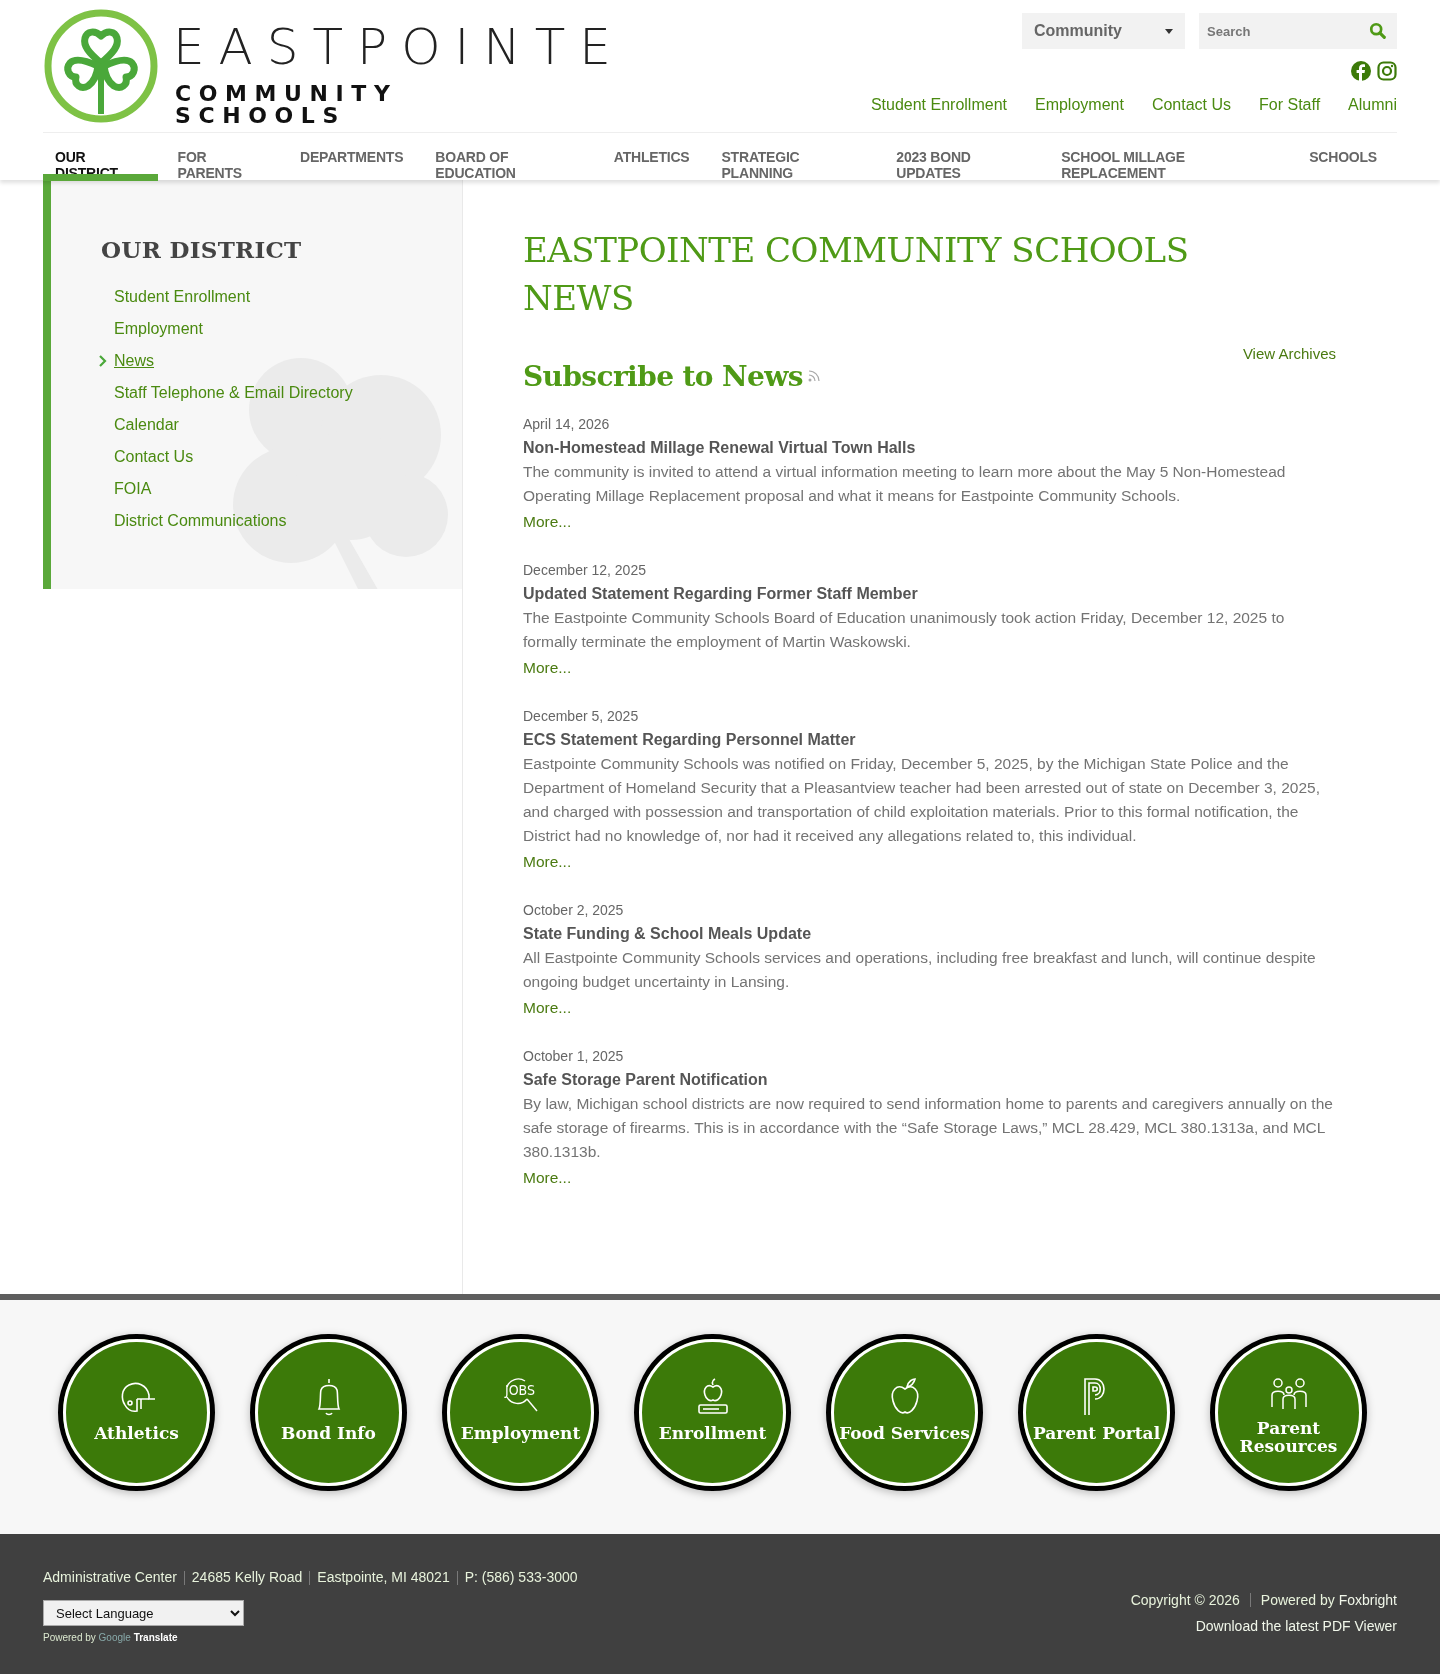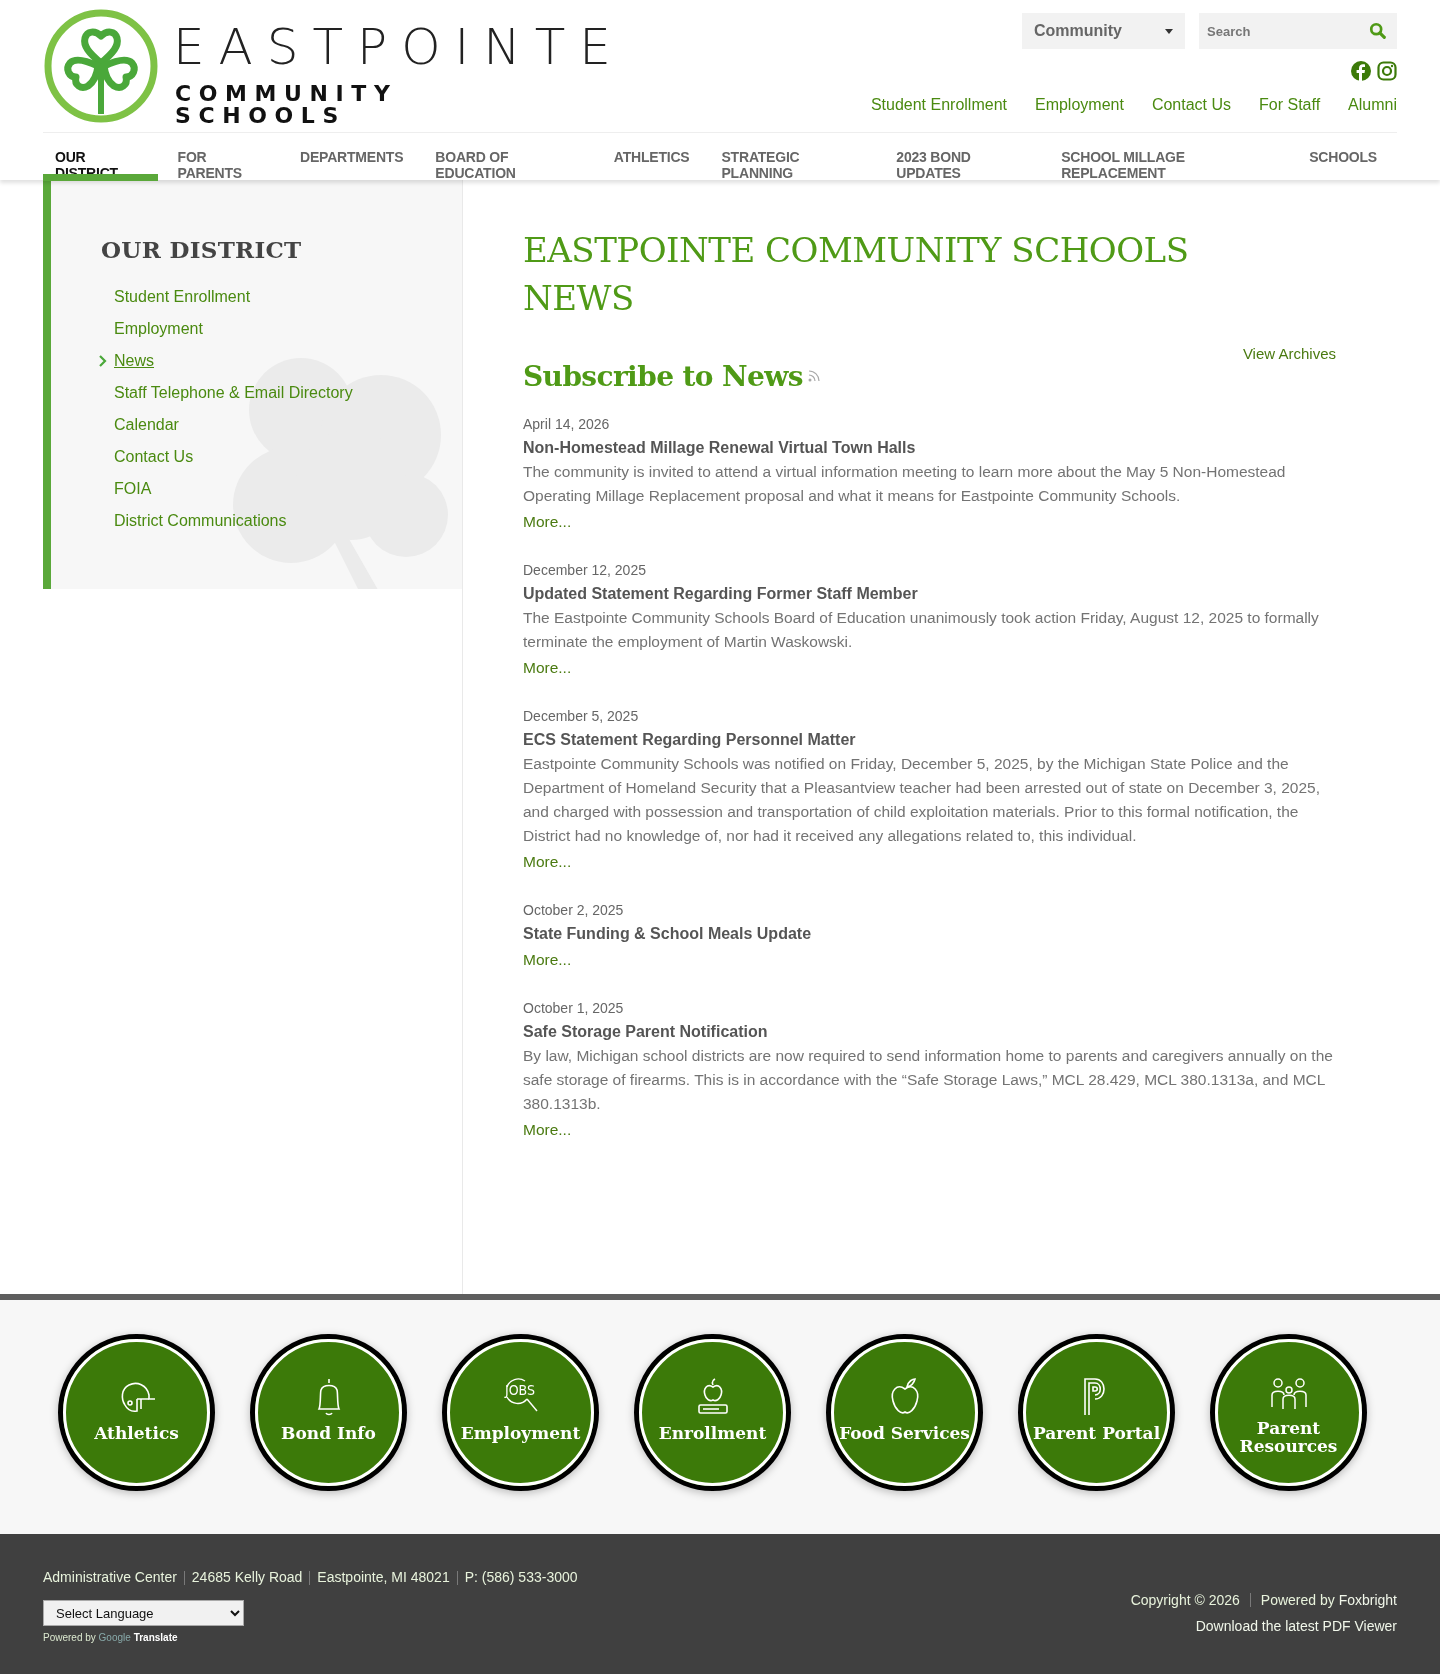--- a/index.html
+++ b/index.html
@@ -194,32 +194,33 @@
     <div class="news-list">
       <article class="news-item">
         <div class="news-date">April 14, 2026</div>
         <div class="news-title">Non-Homestead Millage Renewal Virtual Town Halls</div>
         <p class="news-summary">The community is invited to attend a virtual information meeting to learn more about the May 5 Non-Homestead Operating Millage Replacement proposal and what it means for Eastpointe Community Schools.</p>
         <a class="news-more">More...</a>
       </article>
       <article class="news-item">
         <div class="news-date">December 12, 2025</div>
         <div class="news-title">Updated Statement Regarding Former Staff Member</div>
-        <p class="news-summary">The Eastpointe Community Schools Board of Education unanimously took action Friday, August 12, 2025 to formally terminate the employment of Martin Waskowski.</p>
+        <p class="news-summary">The Eastpointe Community Schools Board of Education unanimously took action Friday, December 12, 2025 to formally terminate the employment of Martin Waskowski.</p>
         <a class="news-more">More...</a>
       </article>
       <article class="news-item">
         <div class="news-date">December 5, 2025</div>
         <div class="news-title">ECS Statement Regarding Personnel Matter</div>
         <p class="news-summary">Eastpointe Community Schools was notified on Friday, December 5, 2025, by the Michigan State Police and the Department of Homeland Security that a Pleasantview teacher had been arrested out of state on December 3, 2025, and charged with possession and transportation of child exploitation materials. Prior to this formal notification, the District had no knowledge of, nor had it received any allegations related to, this individual.</p>
         <a class="news-more">More...</a>
       </article>
       <article class="news-item">
         <div class="news-date">October 2, 2025</div>
         <div class="news-title">State Funding &amp; School Meals Update</div>
+        <p class="news-summary">All Eastpointe Community Schools services and operations, including free breakfast and lunch, will continue despite ongoing budget uncertainty in Lansing.</p>
         <a class="news-more">More...</a>
       </article>
       <article class="news-item">
         <div class="news-date">October 1, 2025</div>
         <div class="news-title">Safe Storage Parent Notification</div>
         <p class="news-summary">By law, Michigan school districts are now required to send information home to parents and caregivers annually on the safe storage of firearms. This is in accordance with the “Safe Storage Laws,” MCL 28.429, MCL 380.1313a, and MCL 380.1313b.</p>
         <a class="news-more">More...</a>
       </article>
     </div>
   </main>

